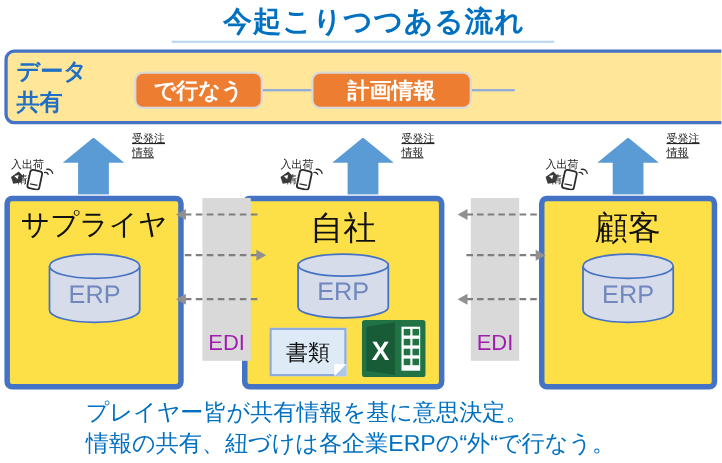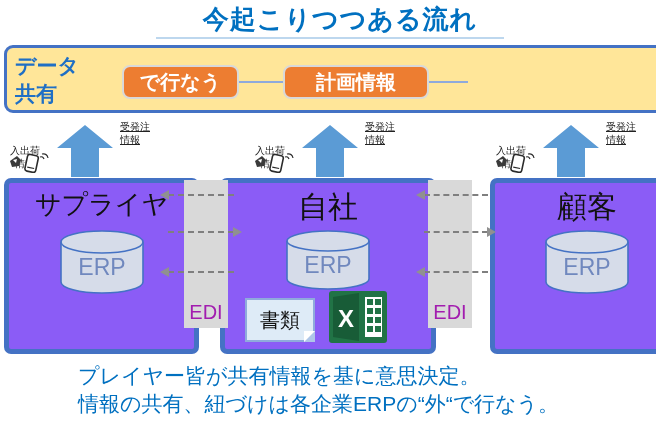--- a/index.html
+++ b/index.html
@@ -57,22 +57,22 @@
     font-size:10px;line-height:13px;color:#222;margin-top:24px;
   }
   .lbl-in{
     position:absolute;left:120px;top:3px;width:50px;text-align:left;
     font-size:10px;line-height:13px;color:#222;text-decoration:underline;
   }
   .device-icons{position:absolute;left:8px;top:34px;width:42px;height:22px;}
 
   
   .company{
-    position:absolute;top:178px;background:#8b5cf6;
-    border:5px solid #4472c4;border-radius:7px;padding-left:32px;
+    position:absolute;top:178px;background:#fde047;
+    border:5px solid #4472c4;border-radius:7px;
   }
   .c-left{left:4px;width:153px;height:166px;}
   .c-mid{left:220px;width:174px;height:166px;}
   .c-right{left:490px;width:152px;height:166px;}
   .company-name{
     position:absolute;left:0;top:4px;width:100%;text-align:center;
     color:#111;font-weight:500;
   }
   .n-left{font-size:26px;}
   .n-mid,.n-right{font-size:30px;}

